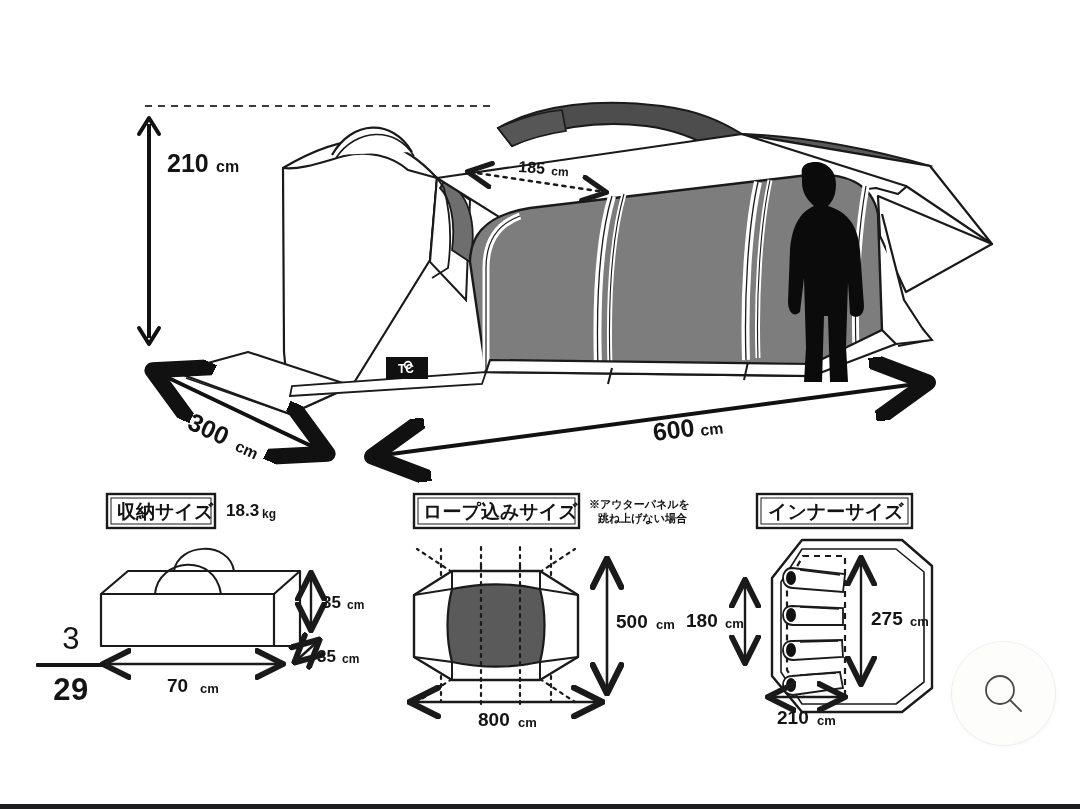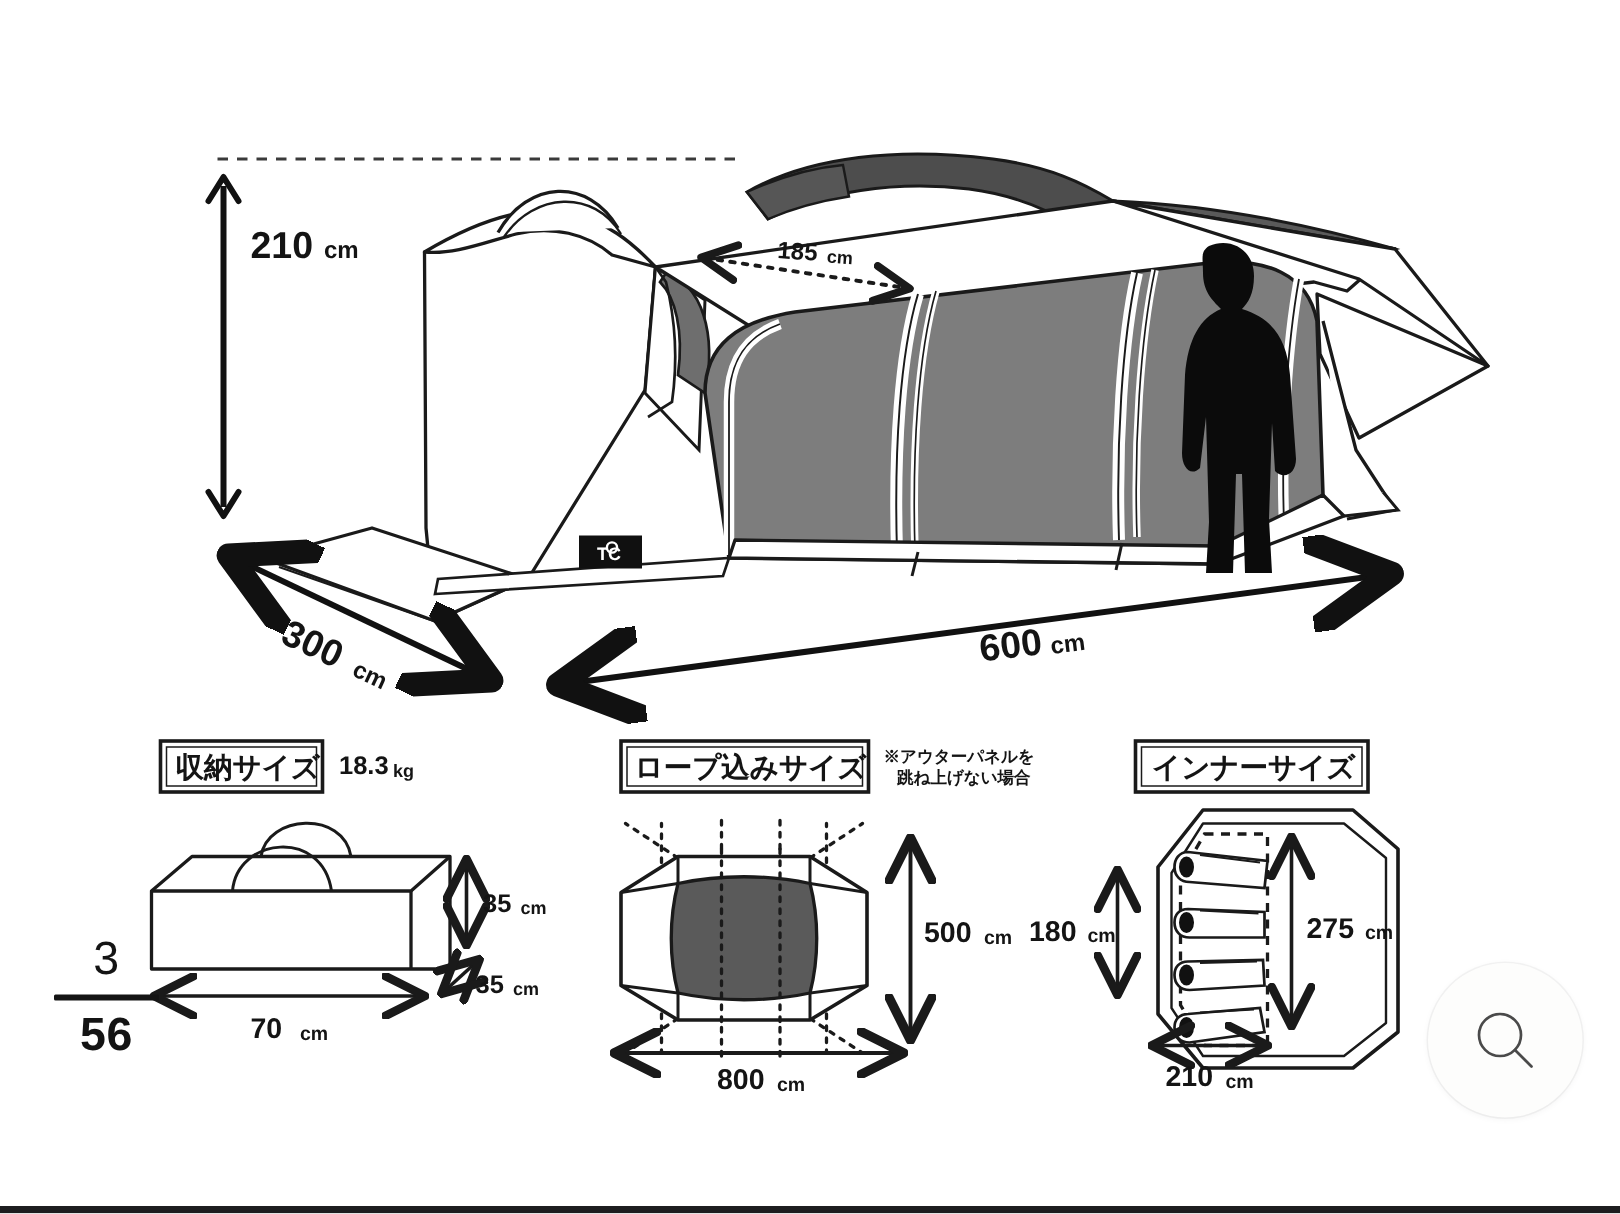--- a/index.html
+++ b/index.html
@@ -348,21 +348,21 @@
         <line x1="770" y1="697" x2="843" y2="697" stroke="#1a1a1a" stroke-width="2.4" marker-start="url(#arrOpenR)" marker-end="url(#arrOpen)"></line>
         <text x="777" y="724" font-family="'Liberation Sans', sans-serif" font-size="19" font-weight="700" fill="#141414">210</text>
         <text x="817" y="725" font-family="'Liberation Sans', sans-serif" font-size="13" font-weight="700" fill="#141414">cm</text>
       </g>
     </g>
   </svg>
 
   <div class="page-indicator">
     <div class="cur">3</div>
     <div class="rule"></div>
-    <div class="total">56</div>
+    <div class="total">29</div>
   </div>
 
   <div class="zoom-fab">
     <svg width="56" height="56" viewBox="0 0 56 56">
       <circle cx="24" cy="24" r="14" fill="none" stroke="#4a4a4a" stroke-width="1.8"></circle>
       <line x1="34" y1="34" x2="45" y2="45" stroke="#4a4a4a" stroke-width="1.8" stroke-linecap="round"></line>
     </svg>
   </div>
 
   <div class="bottom-bar"></div>

